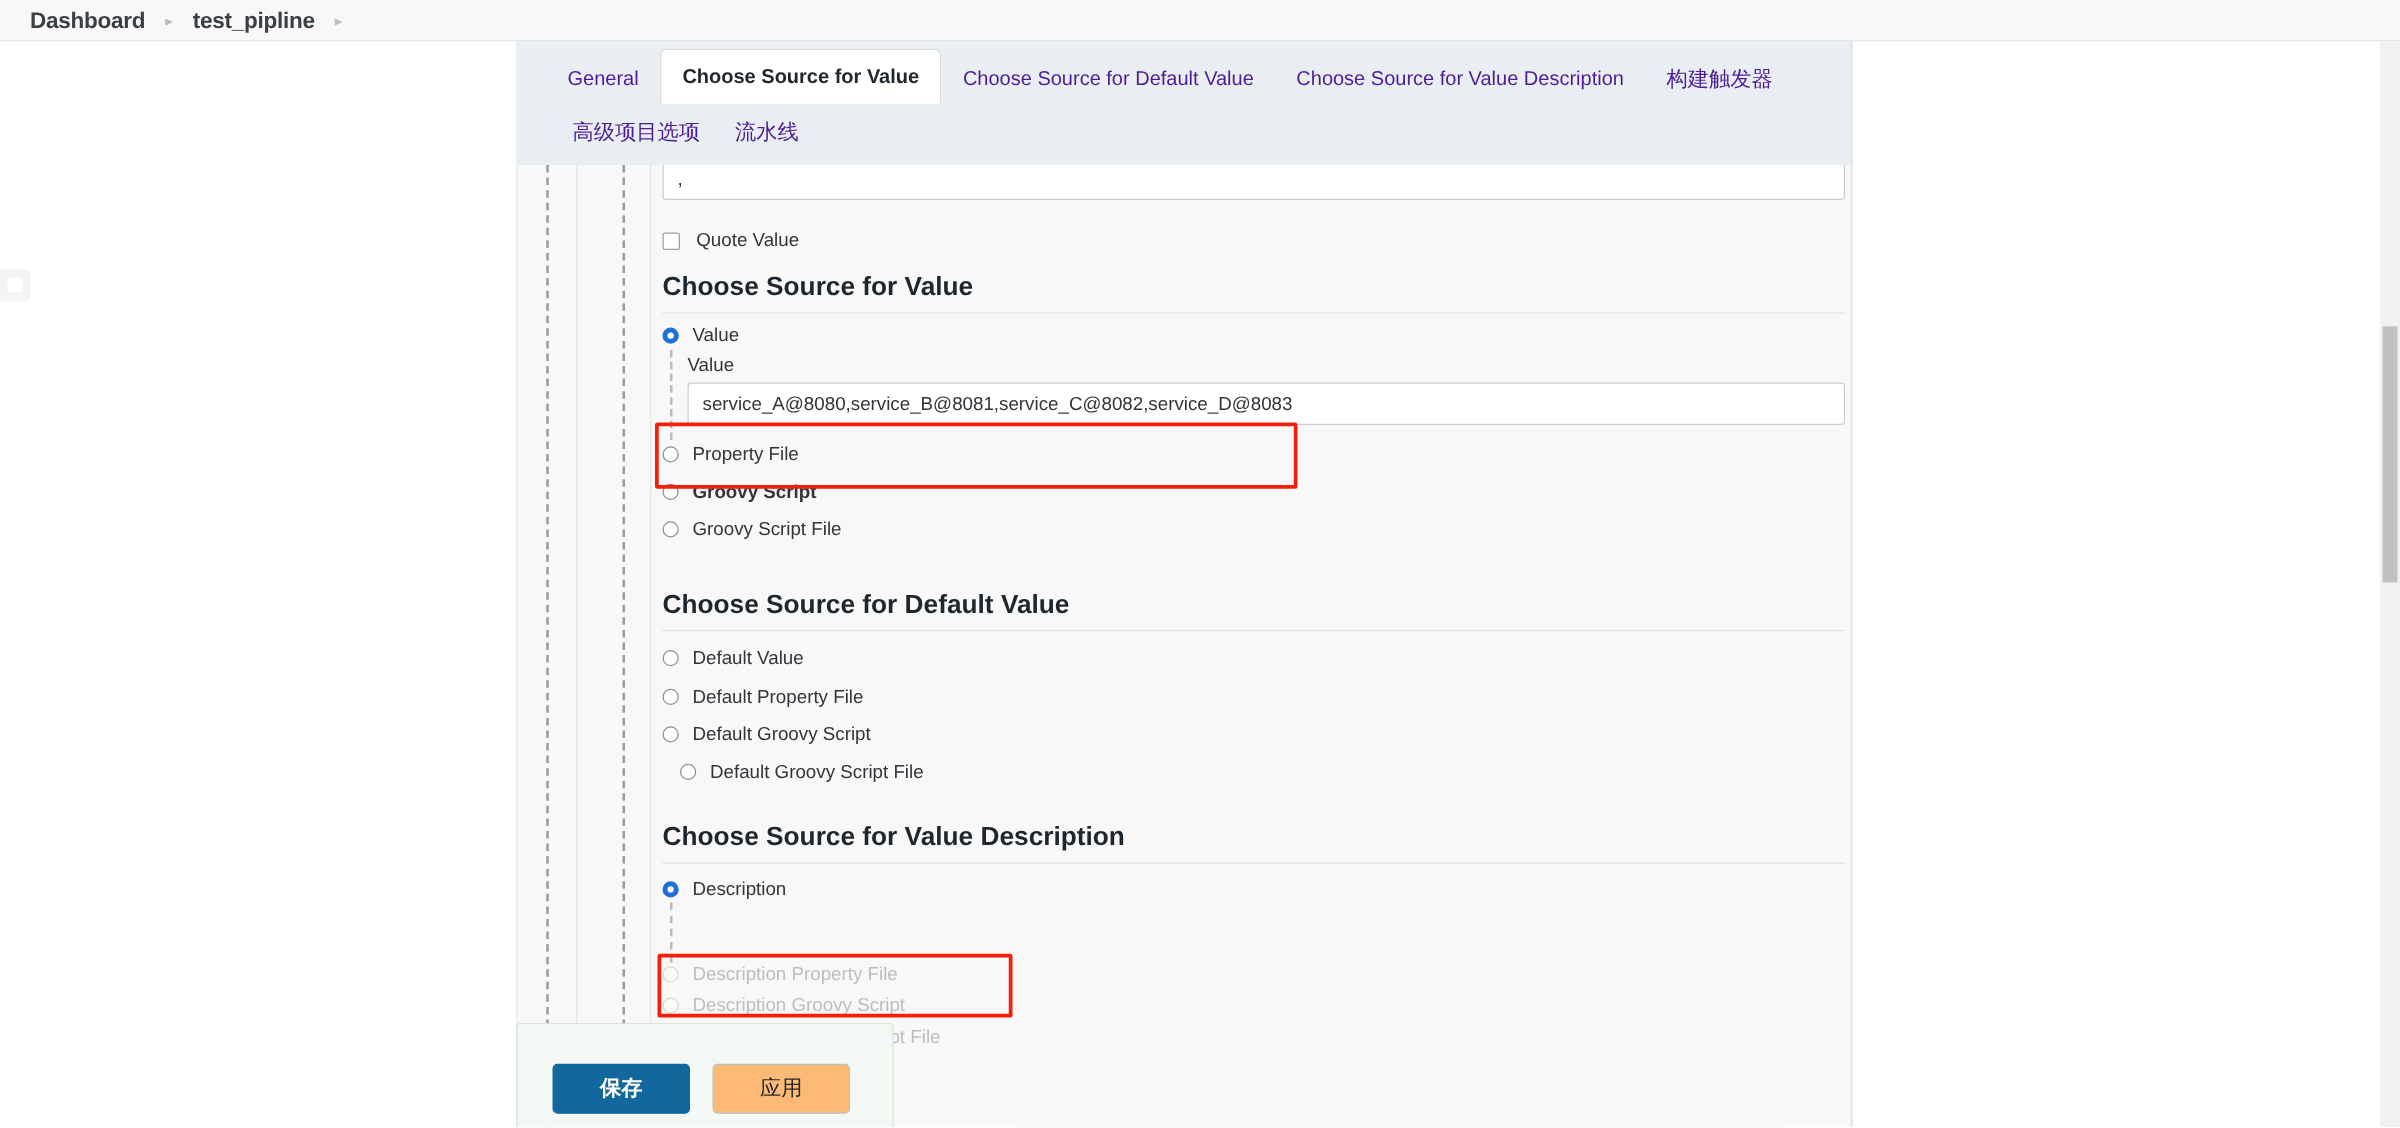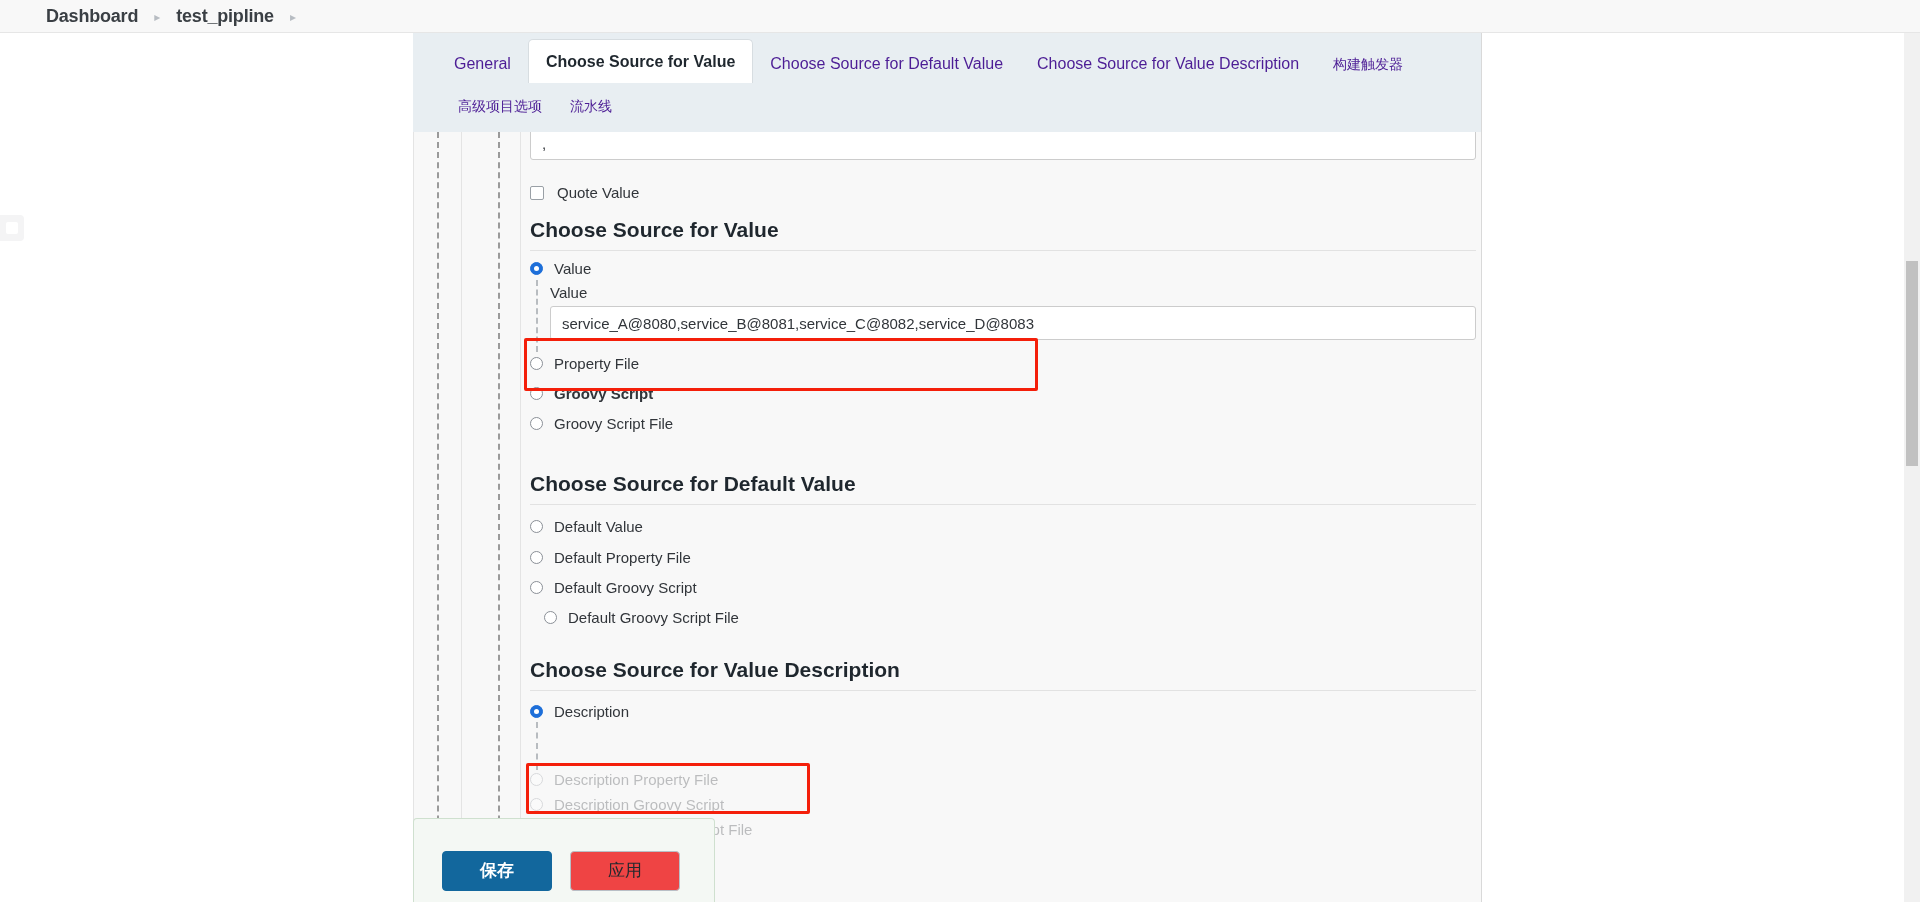--- a/index.html
+++ b/index.html
@@ -18,21 +18,21 @@
 
   
   .breadcrumb-bar {
     position: absolute;
     left: 0; top: 0;
     width: 1920px; height: 33px;
     background: #f8f8f8;
     border-bottom: 1px solid #e6e6e6;
     display: flex;
     align-items: center;
-    padding-left: 46px;
+    padding-left: 24px;
     box-sizing: border-box;
   }
   .crumb {
     font-size: 18px;
     font-weight: bold;
     color: #3a3f44;
     letter-spacing: -0.2px;
   }
   .crumb-sep {
     color: #b7bcc2;
@@ -92,21 +92,21 @@
     color: #1f272e;
     font-weight: bold;
     border: 1px solid #d7dde1;
     border-bottom: none;
     border-radius: 5px 5px 0 0;
     height: 43px;
     line-height: 43px;
     position: relative;
     top: 1px;
   }
-  .tab.cjk { font-size: 14px; }
+  .tab.cjk { font-size: 17px; }
   .tabrow.second .tab { padding: 0 14px; }
 
   
   .form-area {
     position: absolute;
     left: 413px; top: 132px;
     width: 1068px; height: 770px;
     background: #f8f8f8;
     overflow: hidden;
   }
@@ -257,21 +257,21 @@
     box-sizing: border-box;
     font-family: "Liberation Sans", "DejaVu Sans", sans-serif;
   }
   .btn-primary {
     background: #12679d;
     color: #ffffff;
     border: 1px solid #12679d;
     font-weight: bold;
   }
   .btn-secondary {
-    background: #ef4444;
+    background: #fdba74;
     color: #24292e;
     border: 1px solid #b9bfc6;
   }
 
   
   .scrollbar-track {
     position: absolute;
     right: 0; top: 33px;
     width: 16px; height: 869px;
     background: #f1f1f1;

